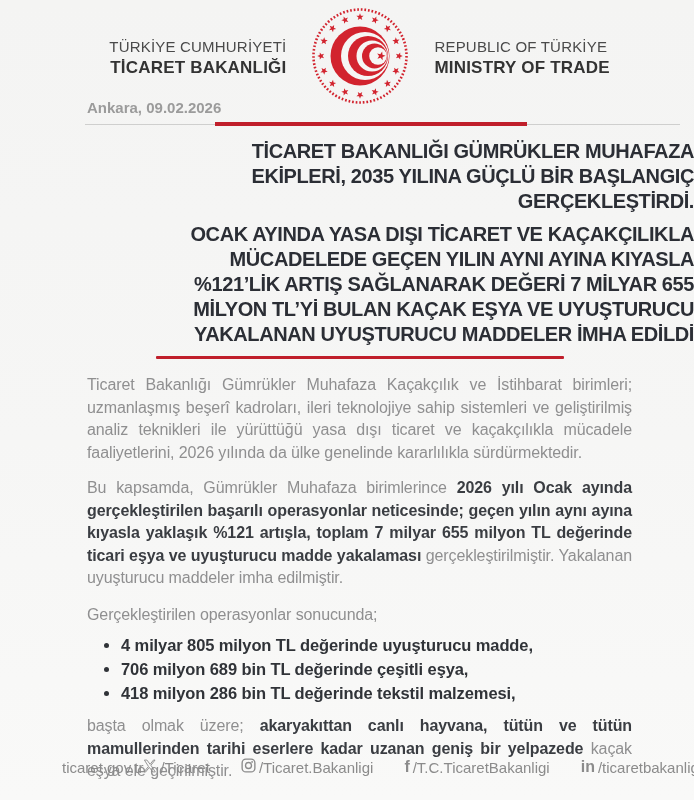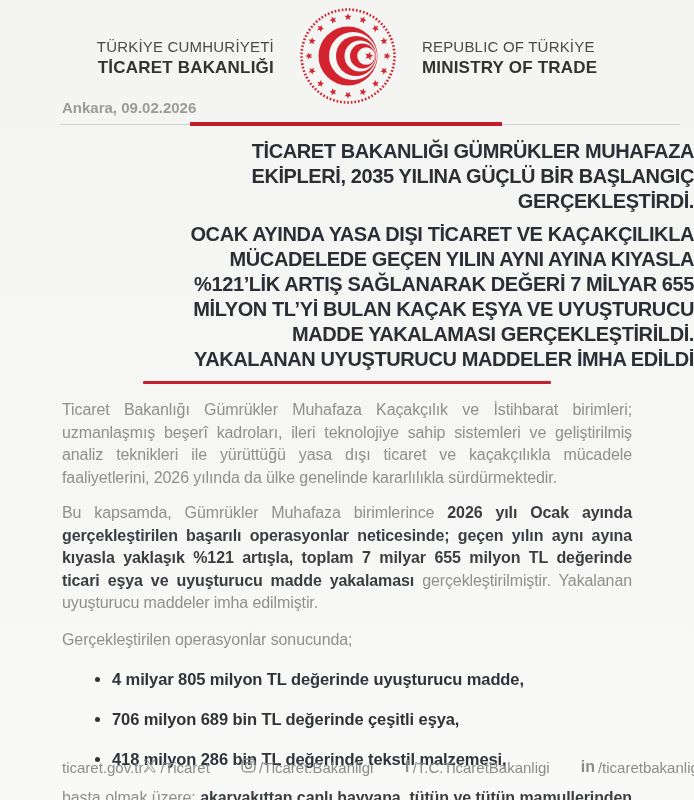--- a/index.html
+++ b/index.html
@@ -4,20 +4,21 @@
 <style>
   html, body { margin: 0; padding: 0; background: #e9e9e9; }
   .page {
     position: relative;
     width: 694px; height: 800px;
     margin: 0 auto;
     background: linear-gradient(180deg, #f4f4f3 0%, #f6f6f5 55%, #f9f9f8 100%);
     font-family: "Liberation Sans", sans-serif;
     overflow: hidden;
     box-sizing: border-box;
+    padding-left: 25px;
   }
   
   .header { position: relative; height: 116px; padding-top: 6px; }
   .header-inner { display: flex; justify-content: center; align-items: center; gap: 24px; height: 104px; }
   .org { line-height: 1.25; }
   .org.left  { text-align: right; }
   .org.right { text-align: left; }
   .org .l1 { font-size: 15px; color: #4a4a4a; letter-spacing: .2px; }
   .org .l2 { font-size: 17px; color: #333333; font-weight: 700; letter-spacing: .2px; }
   .emblem { flex: 0 0 auto; }
@@ -34,21 +35,21 @@
   
   .content { padding: 0 62px; color: #8f8f90; font-size: 16px; line-height: 22.5px;
              text-align: justify; letter-spacing: -0.1px; }
   .content p { margin: 0; }
   .p1 { margin-top: 15px !important; }
   .p2 { margin-top: 13px !important; }
   .p3 { margin-top: 14px !important; text-align: left; }
   .bold-seg { color: #3a3d42; font-weight: 700; }
   ul.seizures { margin: 7px 0 0 0; padding-left: 34px; text-align: left;
                 color: #303338; font-weight: 700; font-size: 16.5px; line-height: 24px; }
-  ul.seizures li { margin: 16px; }
+  ul.seizures li { margin: 0; }
   .p4 { margin-top: 10px !important; }
   
   .footer { position: absolute; left: 62px; right: 48px; bottom: 24px;
             display: flex; justify-content: space-between; align-items: center;
             color: #8b8b8b; font-size: 15px; }
   .social { display: flex; align-items: center; gap: 31px; }
   .social-item { display: flex; align-items: center; gap: 3px; white-space: nowrap; }
   .glyph-icon { font-weight: 700; color: #8b8b8b; font-size: 16px; line-height: 1; }
   .svg-icon { display: inline-block; vertical-align: middle; }
 </style>
@@ -115,21 +116,20 @@
     <div class="title-block1">
       <div>TİCARET BAKANLIĞI GÜMRÜKLER MUHAFAZA</div>
       <div>EKİPLERİ, 2035 YILINA GÜÇLÜ BİR BAŞLANGIÇ</div>
       <div>GERÇEKLEŞTİRDİ.</div>
     </div>
     <div class="title-block2">
       <div>OCAK AYINDA YASA DIŞI TİCARET VE KAÇAKÇILIKLA</div>
       <div>MÜCADELEDE GEÇEN YILIN AYNI AYINA KIYASLA</div>
       <div>%121’LİK ARTIŞ SAĞLANARAK DEĞERİ 7 MİLYAR 655</div>
       <div>MİLYON TL’Yİ BULAN KAÇAK EŞYA VE UYUŞTURUCU</div>
-      <div>MADDE YAKALAMASI GERÇEKLEŞTİRİLDİ.</div>
       <div>YAKALANAN UYUŞTURUCU MADDELER İMHA EDİLDİ</div>
     </div>
     <div class="title-underline"></div>
   </div>
 
   <div class="content">
     <p class="p1">Ticaret Bakanlığı Gümrükler Muhafaza Kaçakçılık ve İstihbarat birimleri; uzmanlaşmış beşerî kadroları, ileri teknolojiye sahip sistemleri ve geliştirilmiş analiz teknikleri ile yürüttüğü yasa dışı ticaret ve kaçakçılıkla mücadele faaliyetlerini, 2026 yılında da ülke genelinde kararlılıkla sürdürmektedir.</p>
 
     <p class="p2"><span>Bu kapsamda, Gümrükler Muhafaza birimlerince </span><span class="bold-seg">2026 yılı Ocak ayında gerçekleştirilen başarılı operasyonlar neticesinde; geçen yılın aynı ayına kıyasla yaklaşık %121 artışla, toplam 7 milyar 655 milyon TL değerinde ticari eşya ve uyuşturucu madde yakalaması</span><span> gerçekleştirilmiştir. Yakalanan uyuşturucu maddeler imha edilmiştir.</span></p>
 

